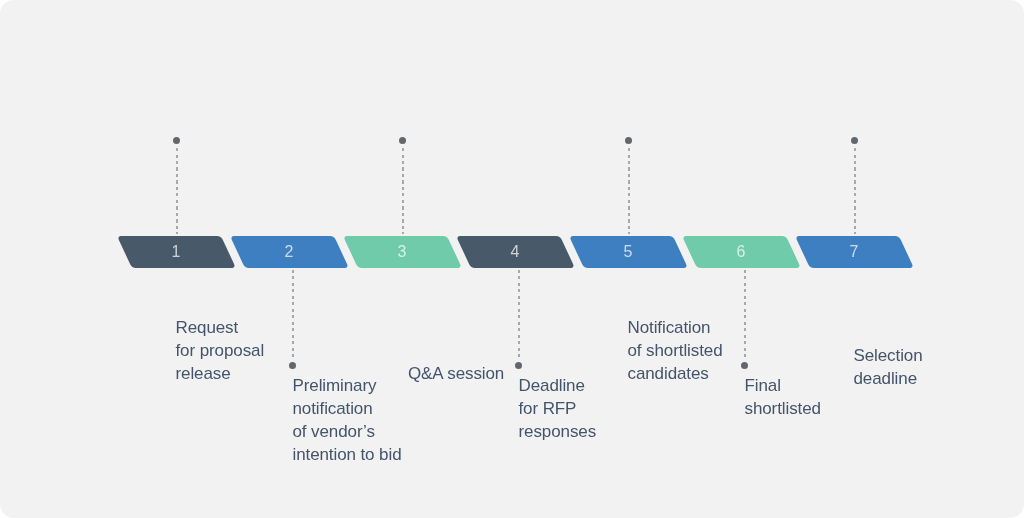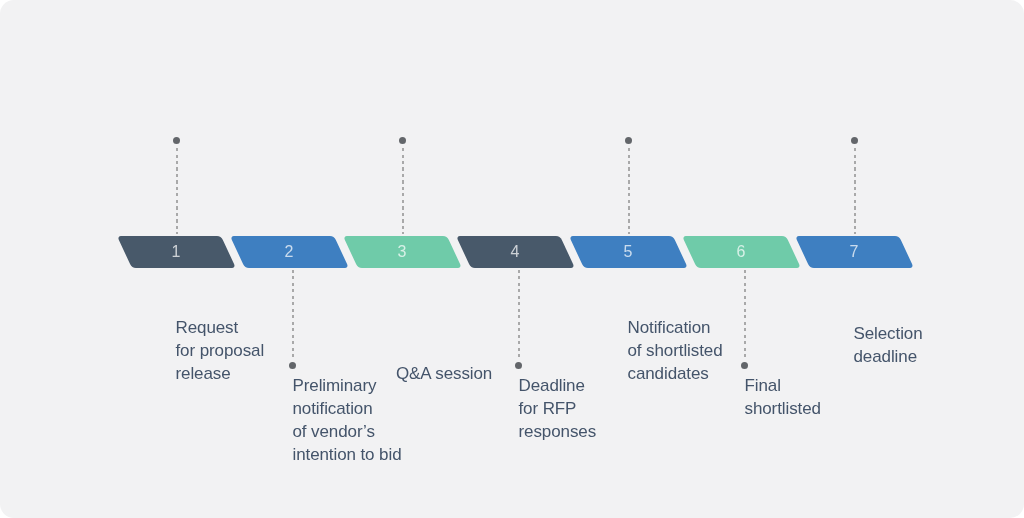--- a/index.html
+++ b/index.html
@@ -92,21 +92,21 @@
 of vendor’s
 intention to bid</div>
   </div>
 
   <div>
     <div class="step-shape" style="left: 343px; top: 236px; background: rgb(111, 203, 169);">
       <span class="step-number">3</span>
     </div>
     <div class="connector-line" style="left: 401.5px; top: 148px; height: 86px;"></div>
     <div class="connector-dot" style="left: 399px; top: 137px;"></div>
-    <div class="step-label" style="left: 396px; bottom: 133px; margin-top: 37px;">Q&amp;A session</div>
+    <div class="step-label" style="left: 408px; bottom: 133px; margin-top: 37px;">Q&amp;A session</div>
   </div>
 
   <div>
     <div class="step-shape" style="left: 456px; top: 236px; background: rgb(72, 89, 106);">
       <span class="step-number">4</span>
     </div>
     <div class="connector-line" style="left: 517.5px; top: 270px; height: 89px;"></div>
     <div class="connector-dot" style="left: 515px; top: 362px;"></div>
     <div class="step-label" style="left: 518.5px; top: 374px;">Deadline
 for RFP
@@ -133,17 +133,17 @@
     <div class="step-label" style="left: 744.5px; top: 374px;">Final
 shortlisted</div>
   </div>
 
   <div>
     <div class="step-shape" style="left: 795px; top: 236px; background: rgb(62, 127, 193);">
       <span class="step-number">7</span>
     </div>
     <div class="connector-line" style="left: 853.5px; top: 148px; height: 86px;"></div>
     <div class="connector-dot" style="left: 851px; top: 137px;"></div>
-    <div class="step-label" style="left: 853.5px; bottom: 150px;">Selection
+    <div class="step-label" style="left: 853.5px; bottom: 128px;">Selection
 deadline</div>
   </div>
 </div>
 </div>
 
 </body></html>

